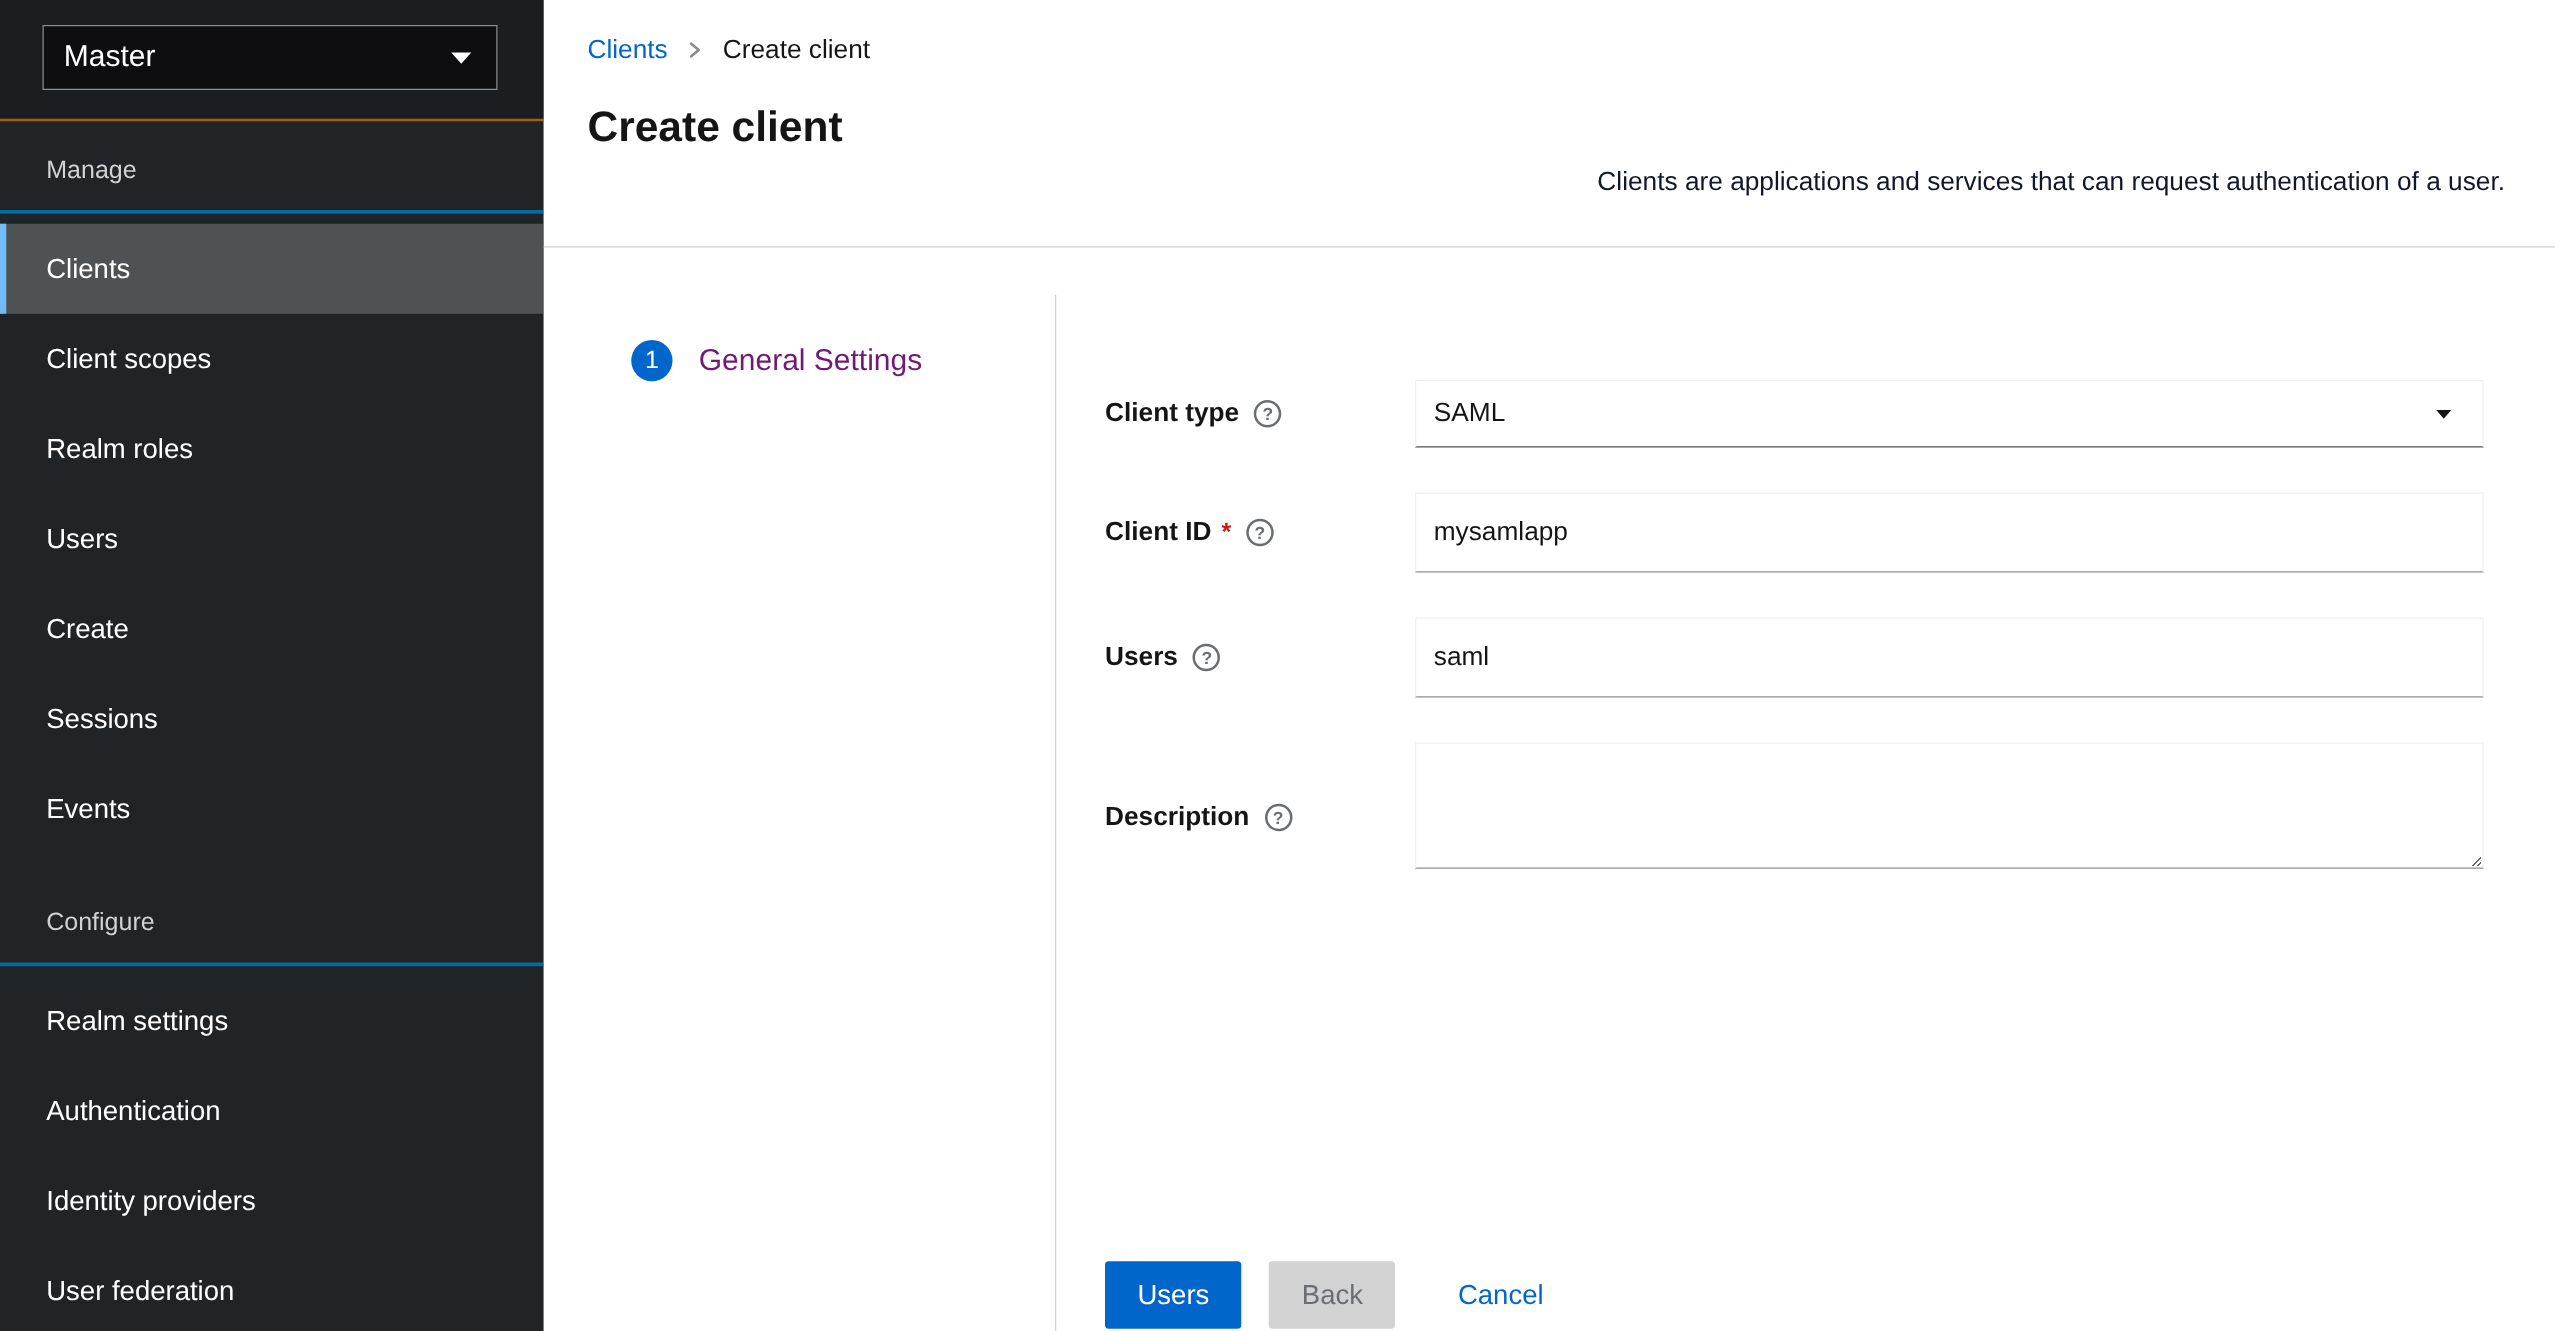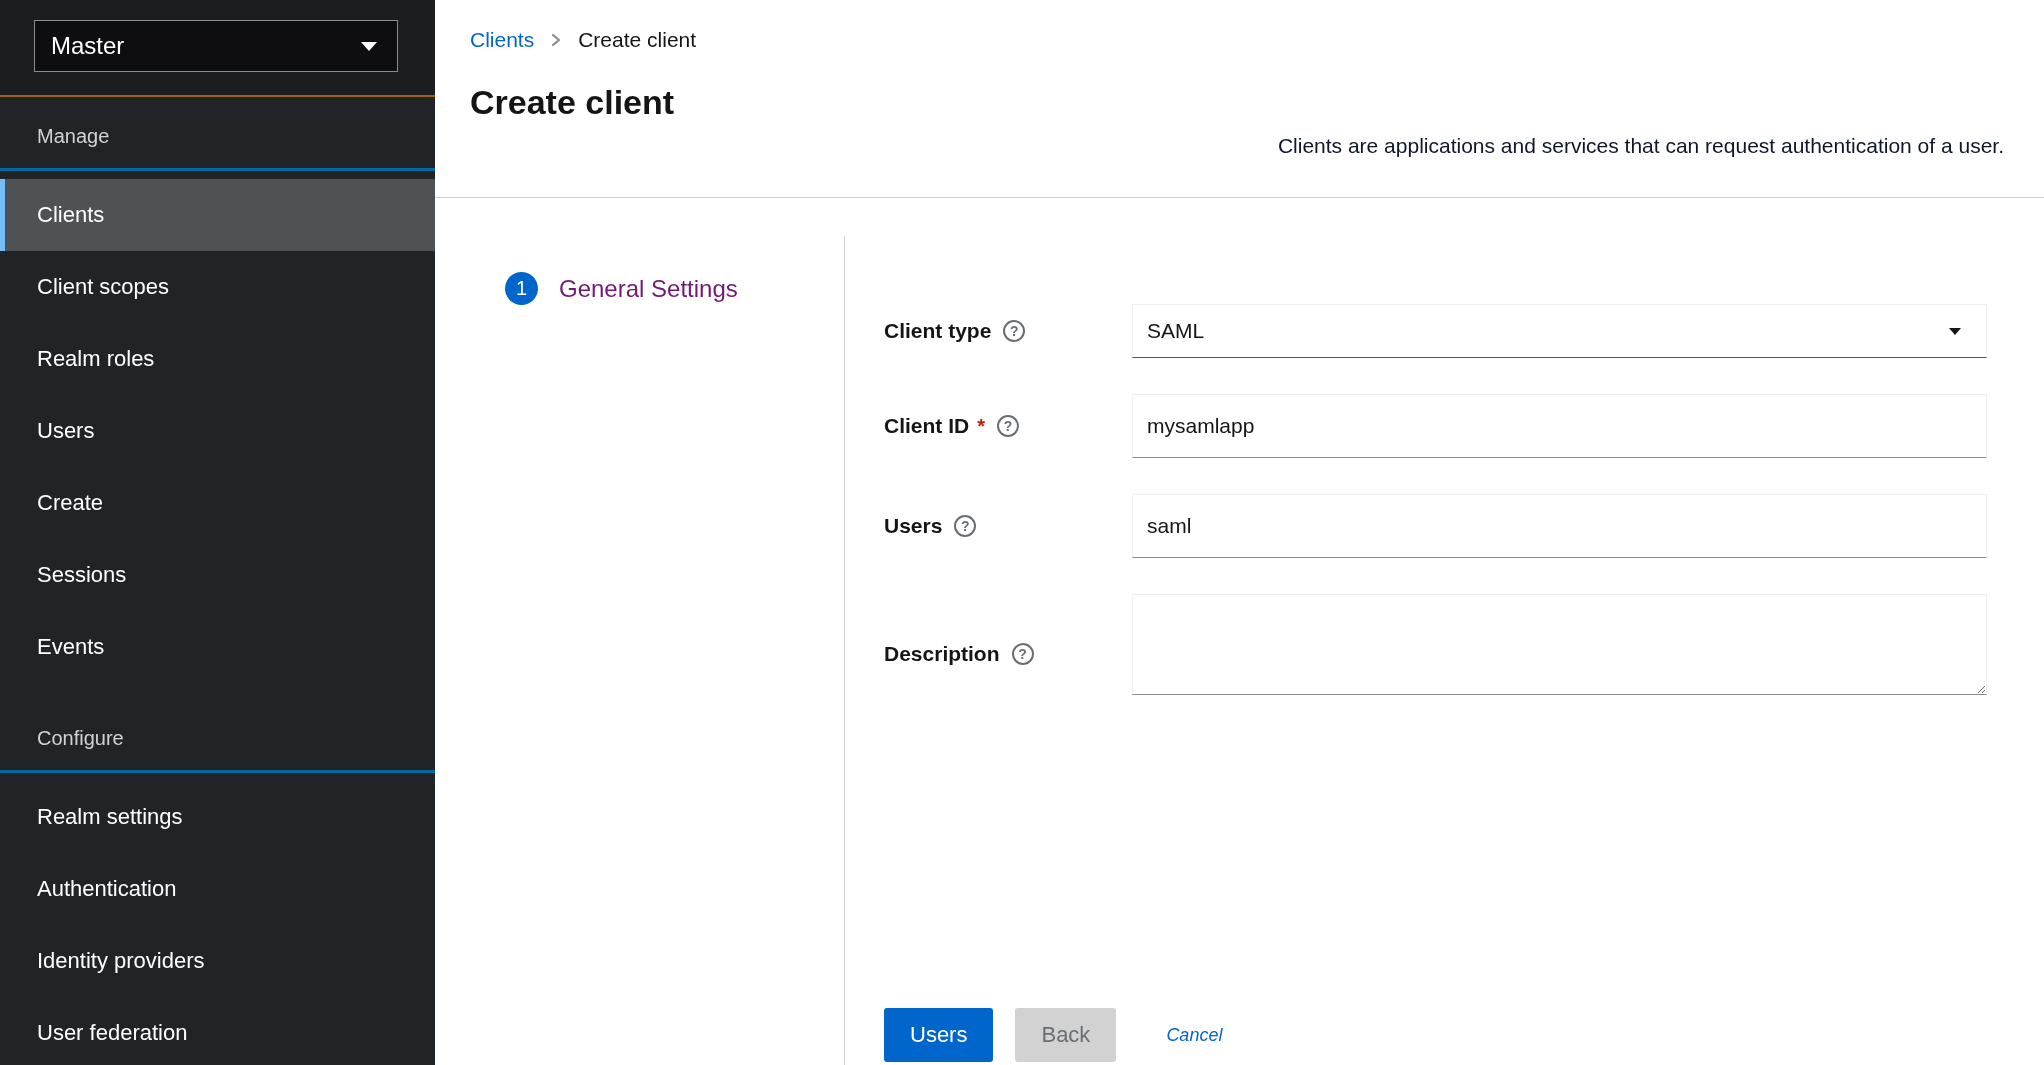--- a/index.html
+++ b/index.html
@@ -170,22 +170,22 @@
   .btn {
     height: 54px; padding: 0 26px;
     font-size: 22px; font-family: inherit;
     border: none; border-radius: 3px;
     cursor: pointer;
   }
   .btn-save { background: #0066cc; color: #ffffff; }
   .btn-back { background: #d2d2d2; color: #6a6e73; margin-left: 22px; cursor: not-allowed; }
   .btn-cancel {
     background: none; border: none;
-    color: #0066cc; font-size: 18px; font-family: inherit;
-    margin-left: 50px; cursor: pointer; font-style: italic;
+    color: #0066cc; font-size: 22px; font-family: inherit;
+    margin-left: 50px; cursor: pointer;
   }
 </style>
 </head>
 <body>
 
 <aside class="sidebar">
   <div class="sidebar-top">
     <div class="realm-switcher">
       <span>Master</span>
       <span class="caret-down-white"></span>

